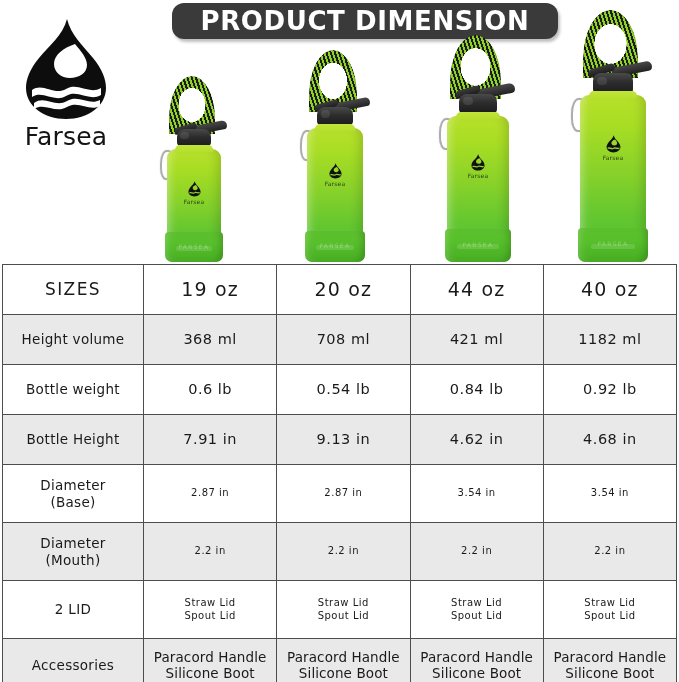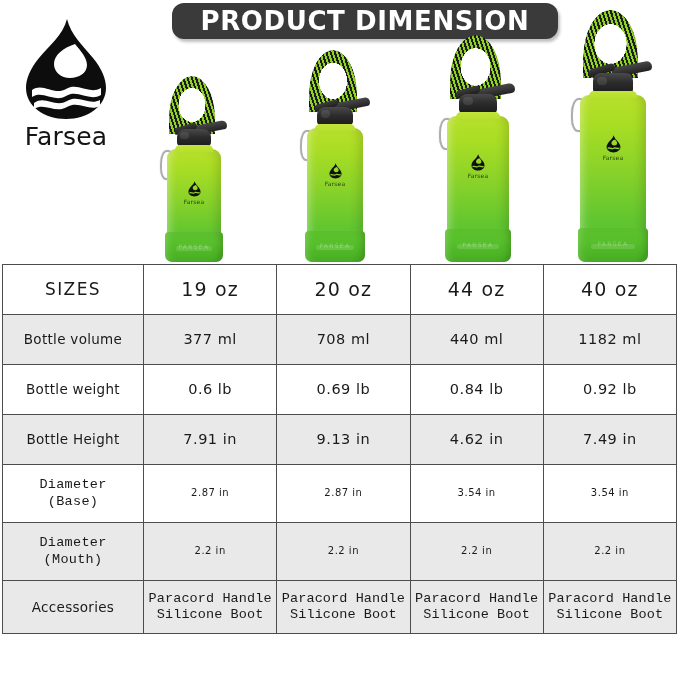--- a/index.html
+++ b/index.html
@@ -127,21 +127,21 @@
   .spec-table tr.shaded td{background:#e9e9e9;}
   .spec-table tr td:first-child{width:136px;text-align:center;}
   .row-head td{height:49px;font-size:19px;letter-spacing:1.2px;}
   .row-head td:first-child{font-size:17px;letter-spacing:1.4px;}
   .row-body td{height:49px;font-size:14.5px;letter-spacing:.5px;}
   .row-body td:first-child{font-size:13.5px;letter-spacing:.3px;}
   .row-tall td{height:57px;font-size:10px;letter-spacing:.5px;}
   .row-tall td:first-child{font-size:13.5px;letter-spacing:.3px;}
   .row-acc td{height:52px;font-size:13.5px;letter-spacing:.1px;}
   .row-acc td:first-child{font-size:13.5px;letter-spacing:.3px;}
-  .two-line span{display:block;font-family:Liberation Mono, monospace;}
+  .two-line span{display:block;}
 </style>
 </head>
 <body>
 
 <div class="header">
 
   <div class="brand">
     <svg class="brand-mark" viewBox="0 0 86 104">
       <path d="M44 1 C40 17 26 28 16 40 C7 51 3 61 3 70 C3 88 21 101 43 101 C65 101 83 88 83 70 C83 61 79 51 70 40 C60 28 48 17 44 1 Z
                M52 26 C58 33 64 40 64 47 C64 55 56 60 47 60 C38 60 31 54 31 46 C31 37 40 30 52 26 Z" fill="#0d0d0d" fill-rule="evenodd"></path>
@@ -264,41 +264,41 @@
   <tbody>
     <tr class="row-head">
       <td>SIZES</td>
       <td>19 oz</td>
       <td>20 oz</td>
       <td>44 oz</td>
       <td>40 oz</td>
     </tr>
 
     <tr class="row-body shaded">
-      <td>Bottle volume</td>
-      <td>377 ml</td>
+      <td>Height volume</td>
+      <td>368 ml</td>
       <td>708 ml</td>
-      <td>440 ml</td>
+      <td>421 ml</td>
       <td>1182 ml</td>
     </tr>
 
     <tr class="row-body">
       <td>Bottle weight</td>
       <td>0.6 lb</td>
-      <td>0.69 lb</td>
+      <td>0.54 lb</td>
       <td>0.84 lb</td>
       <td>0.92 lb</td>
     </tr>
 
     <tr class="row-body shaded">
       <td>Bottle Height</td>
       <td>7.91 in</td>
       <td>9.13 in</td>
       <td>4.62 in</td>
-      <td>7.49 in</td>
+      <td>4.68 in</td>
     </tr>
 
     <tr class="row-tall">
       <td class="two-line">
         <span>Diameter</span>
         <span>(Base)</span>
       </td>
       <td>2.87 in</td>
       <td>2.87 in</td>
       <td>3.54 in</td>
@@ -309,20 +309,39 @@
       <td class="two-line">
         <span>Diameter</span>
         <span>(Mouth)</span>
       </td>
       <td>2.2 in</td>
       <td>2.2 in</td>
       <td>2.2 in</td>
       <td>2.2 in</td>
     </tr>
 
+    <tr class="row-tall">
+      <td>2 LID</td>
+      <td class="two-line">
+        <span>Straw Lid</span>
+        <span>Spout Lid</span>
+      </td>
+      <td class="two-line">
+        <span>Straw Lid</span>
+        <span>Spout Lid</span>
+      </td>
+      <td class="two-line">
+        <span>Straw Lid</span>
+        <span>Spout Lid</span>
+      </td>
+      <td class="two-line">
+        <span>Straw Lid</span>
+        <span>Spout Lid</span>
+      </td>
+    </tr>
 
     <tr class="row-acc shaded">
       <td>Accessories</td>
       <td class="two-line">
         <span>Paracord Handle</span>
         <span>Silicone Boot</span>
       </td>
       <td class="two-line">
         <span>Paracord Handle</span>
         <span>Silicone Boot</span>

